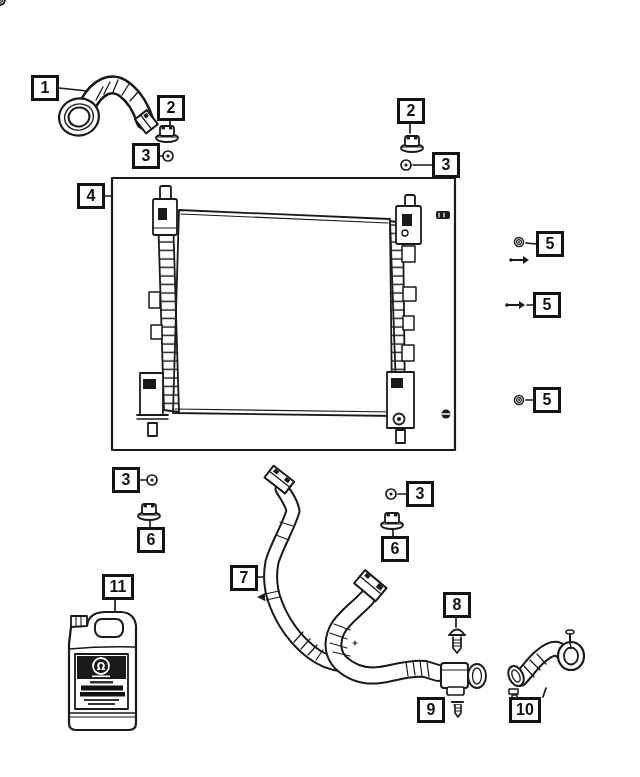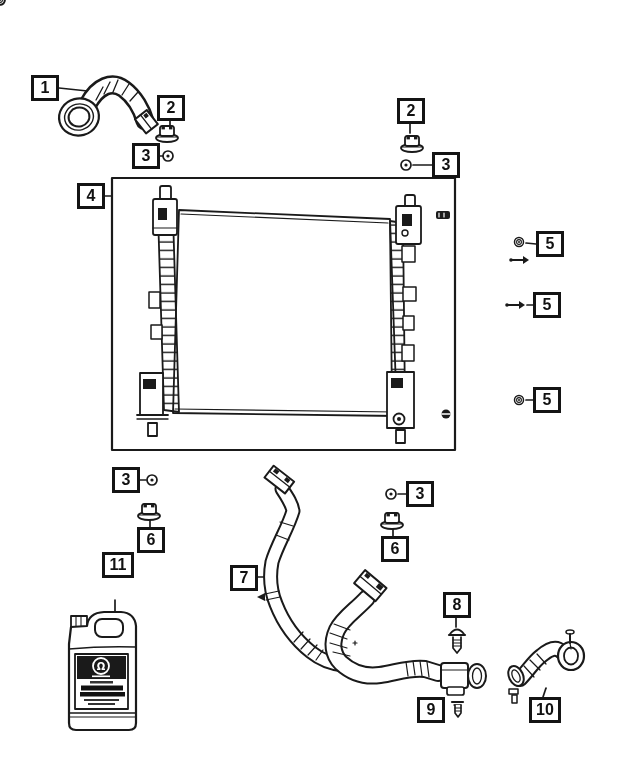--- a/index.html
+++ b/index.html
@@ -289,16 +289,16 @@
   <div class="callout" style="left:536px;top:231px">5</div>
   <div class="callout" style="left:533px;top:292px">5</div>
   <div class="callout" style="left:533px;top:387px">5</div>
   <div class="callout" style="left:112px;top:467px">3</div>
   <div class="callout" style="left:137px;top:527px">6</div>
   <div class="callout" style="left:406px;top:481px">3</div>
   <div class="callout" style="left:381px;top:536px">6</div>
   <div class="callout" style="left:230px;top:565px">7</div>
   <div class="callout" style="left:443px;top:592px">8</div>
   <div class="callout" style="left:417px;top:697px">9</div>
-  <div class="callout wide" style="left:529px;top:697px">10</div>
-  <div class="callout wide" style="left:102px;top:552px">11</div>
+  <div class="callout wide" style="left:509px;top:697px">10</div>
+  <div class="callout wide" style="left:102px;top:574px">11</div>
 
 </div>
 
 </body></html>

